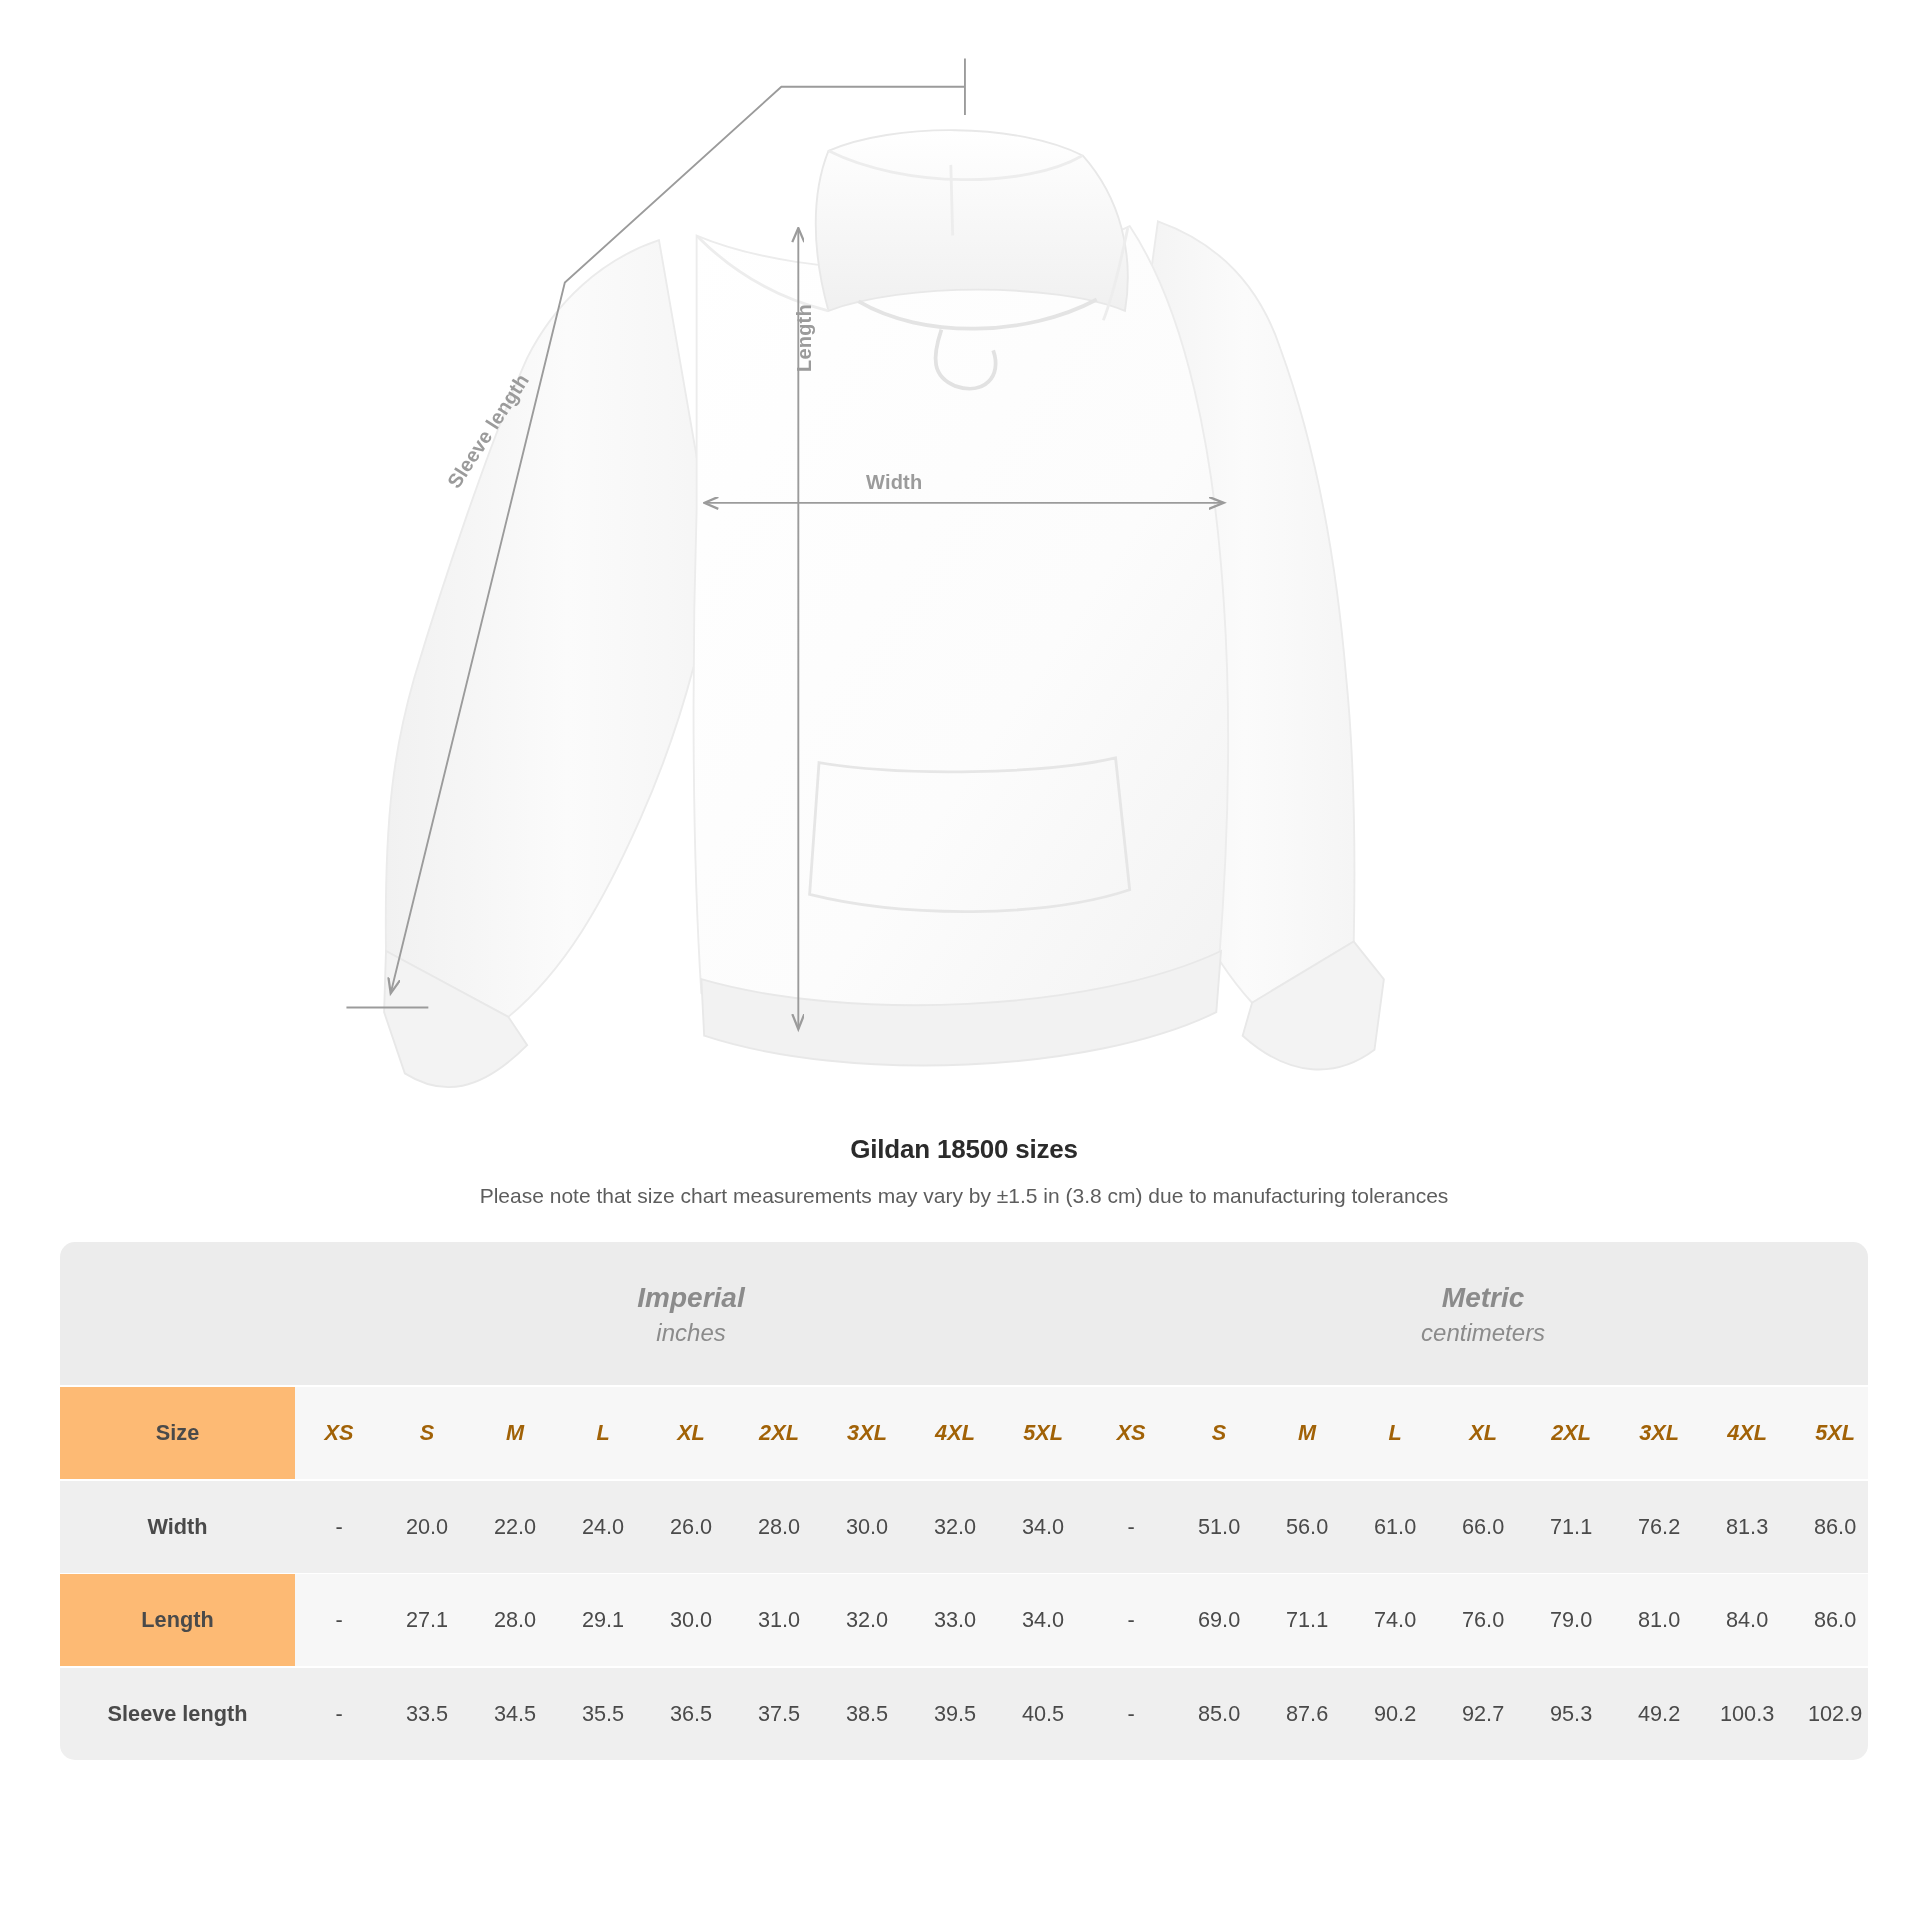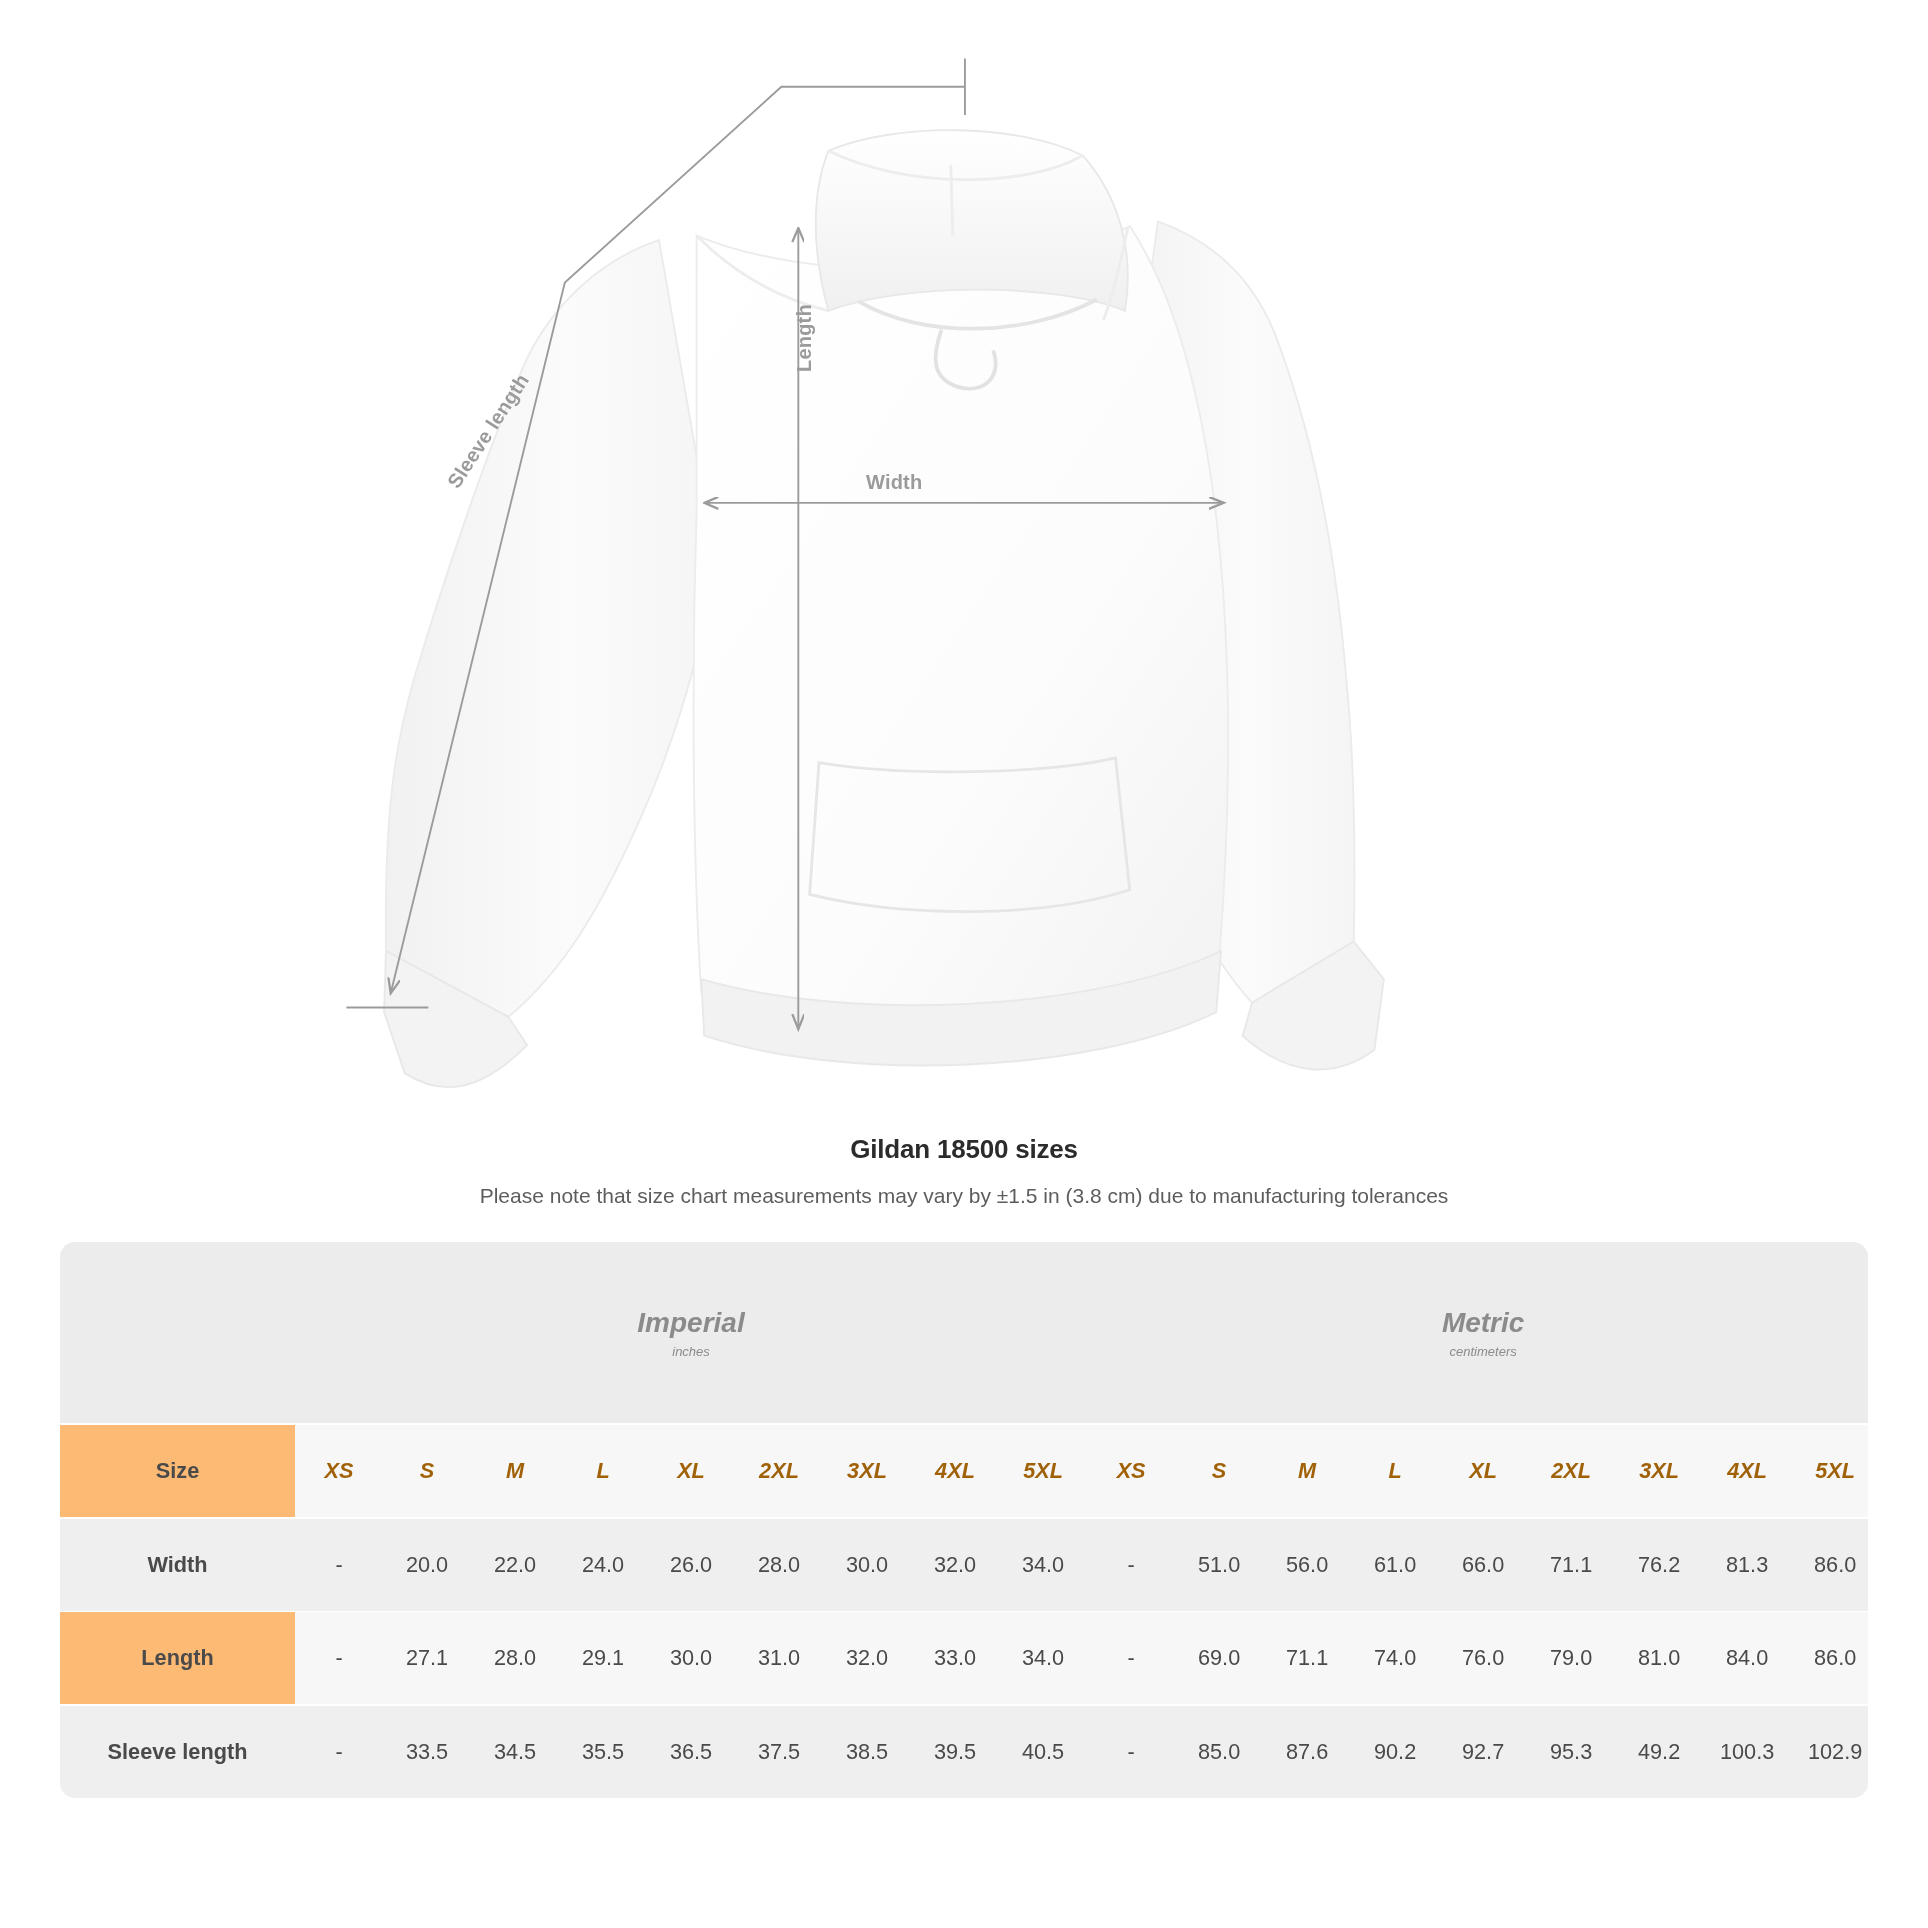--- a/index.html
+++ b/index.html
@@ -90,33 +90,33 @@
     border-collapse: collapse;
     width: 1808px;
     table-layout: fixed;
   }
   table.sizes td, table.sizes th {
     border: 0;
     padding: 0;
   }
   .unit-head {
     background: #ececec;
-    height: 181px;
+    height: 143px;
     text-align: center;
     vertical-align: middle;
   }
   .unit-head .unit-name {
     font-size: 28px;
     font-weight: bold;
     font-style: italic;
     color: #8b8b8b;
     line-height: 1.25;
   }
   .unit-head .unit-sub {
-    font-size: 13px;
+    font-size: 24px;
     font-style: italic;
     color: #8b8b8b;
     margin-top: 3.8px;
   }
 
   .cell {
     height: 92px;
     text-align: center;
     vertical-align: middle;
     font-size: 21.7px;

